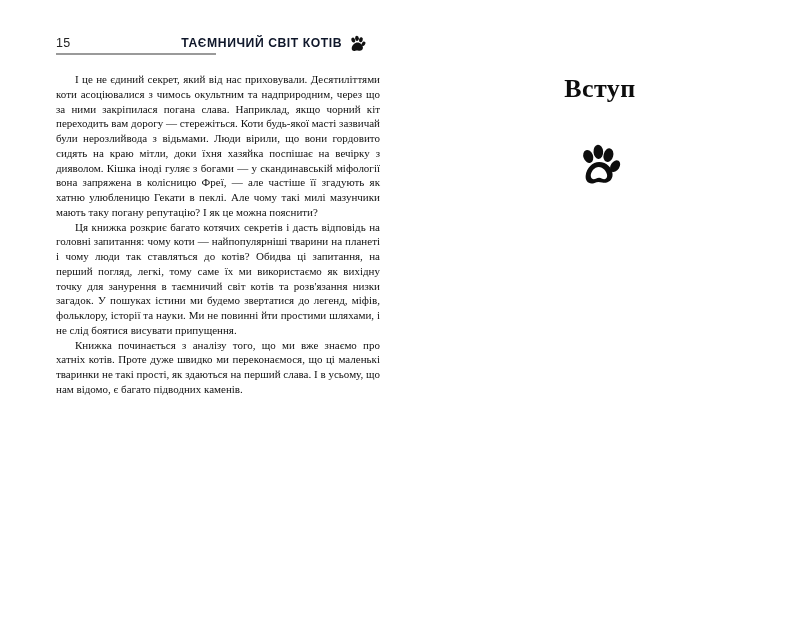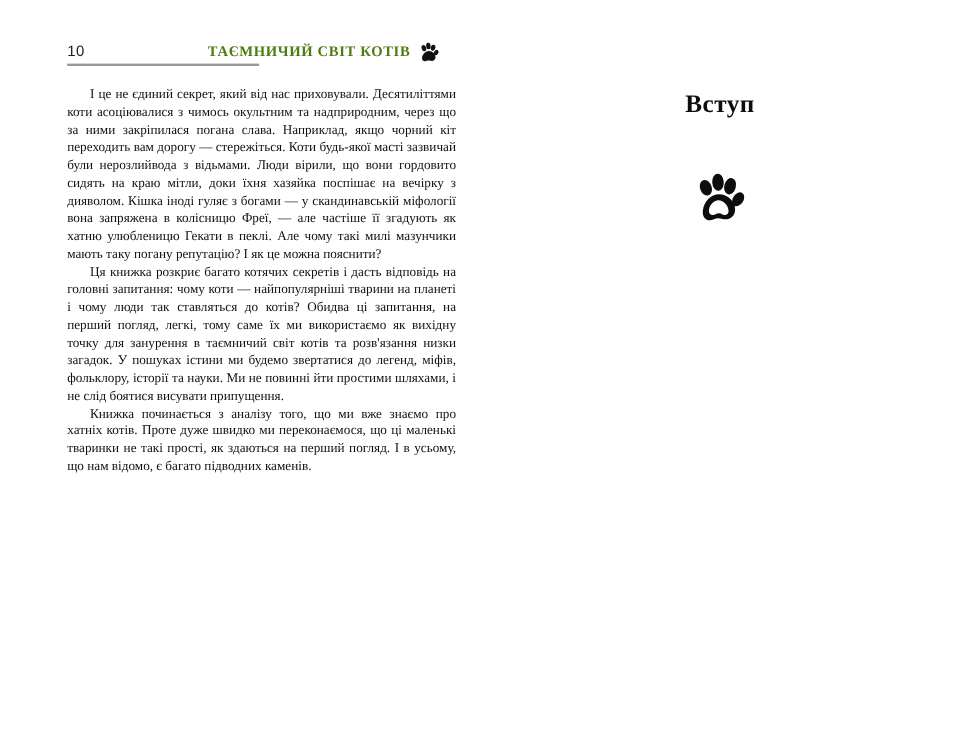--- a/index.html
+++ b/index.html
@@ -52,25 +52,25 @@
     left: 0;
     top: 19px;
     width: 160px;
     height: 2px;
     background: #9a9a9a;
   }
   .head-title {
     position: absolute;
     right: 24px;
     top: 1px;
-    font-family: Liberation Serif, serif;
+    font-family: Liberation Sans, sans-serif;
     font-size: 12.2px;
     font-weight: bold;
     letter-spacing: 0.55px;
-    color: #4d7c0f;
+    color: #0f172a;
     line-height: 17px;
     white-space: nowrap;
   }
   .head-paw {
     position: absolute;
     right: 0;
     top: 1px;
     width: 17px;
     height: 17px;
   }
@@ -95,21 +95,21 @@
     text-indent: 19px;
   }
 
   
   .chapter-title {
     position: absolute;
     left: 0;
     right: 0;
     top: 74px;
     text-align: center;
-    font-size: 21px;
+    font-size: 26px;
     font-weight: bold;
     letter-spacing: 0.4px;
     color: #0d0d0d;
   }
   .chapter-paw {
     position: absolute;
     left: 50%;
     top: 142px;
     transform: translateX(-50%);
     width: 42px;
@@ -117,41 +117,41 @@
   }
 </style>
 </head>
 <body>
 
 <div class="spread">
 
   <div class="page page-left">
 
     <div class="running-head">
-      <div class="folio">10</div>
+      <div class="folio">15</div>
 
       <div class="head-rule"></div>
 
       <div class="head-title">ТАЄМНИЧИЙ СВІТ КОТІВ</div>
 
       <span class="head-paw">
         <svg viewBox="0 0 100 100" width="17" height="17" aria-hidden="true">
           <ellipse cx="25" cy="30" rx="11" ry="15" transform="rotate(-22 25 30)" fill="#111"></ellipse>
           <ellipse cx="47" cy="20" rx="11" ry="16" transform="rotate(-6 47 20)" fill="#111"></ellipse>
           <ellipse cx="70" cy="28" rx="11" ry="15" transform="rotate(16 70 28)" fill="#111"></ellipse>
           <ellipse cx="85" cy="52" rx="10" ry="14" transform="rotate(34 85 52)" fill="#111"></ellipse>
           <path d="M50 44 C67 44 82 60 82 75 C82 89 69 95 57 92 C50 90 44 90 37 93 C25 97 14 90 16 76 C18 60 34 44 50 44 Z" fill="#111"></path>
         </svg>
       </span>
     </div>
 
     <div class="col col-left">
       <p>І це не єдиний секрет, який від нас приховували. Десятиліттями коти асоціювалися з чимось окультним та надприродним, через що за ними закріпилася погана слава. Наприклад, якщо чорний кіт переходить вам дорогу — стережіться. Коти будь-якої масті зазвичай були нерозлийвода з відьмами. Люди вірили, що вони гордовито сидять на краю мітли, доки їхня хазяйка поспішає на вечірку з дияволом. Кішка іноді гуляє з богами — у скандинавській міфології вона запряжена в колісницю Фреї, — але частіше її згадують як хатню улюбленицю Гекати в пеклі. Але чому такі милі мазунчики мають таку погану репутацію? І як це можна пояснити?</p>
       <p>Ця книжка розкриє багато котячих секретів і дасть відповідь на головні запитання: чому коти — найпопулярніші тварини на планеті і чому люди так ставляться до котів? Обидва ці запитання, на перший погляд, легкі, тому саме їх ми використаємо як вихідну точку для занурення в таємничий світ котів та розв'язання низки загадок. У пошуках істини ми будемо звертатися до легенд, міфів, фольклору, історії та науки. Ми не повинні йти простими шляхами, і не слід боятися висувати припущення.</p>
-      <p>Книжка починається з аналізу того, що ми вже знаємо про хатніх котів. Проте дуже швидко ми переконаємося, що ці маленькі тваринки не такі прості, як здаються на перший погляд. І в усьому, що нам відомо, є багато підводних каменів.</p>
+      <p>Книжка починається з аналізу того, що ми вже знаємо про хатніх котів. Проте дуже швидко ми переконаємося, що ці маленькі тваринки не такі прості, як здаються на перший слава. І в усьому, що нам відомо, є багато підводних каменів.</p>
     </div>
   </div>
 
   <div class="page page-right">
 
     <div class="chapter-title">Вступ</div>
 
     <span class="chapter-paw">
       <svg viewBox="0 0 100 104" width="42" height="44" aria-hidden="true">
         <ellipse cx="22" cy="34" rx="11.5" ry="16" transform="rotate(-20 22 34)" fill="#0d0d0d"></ellipse>

